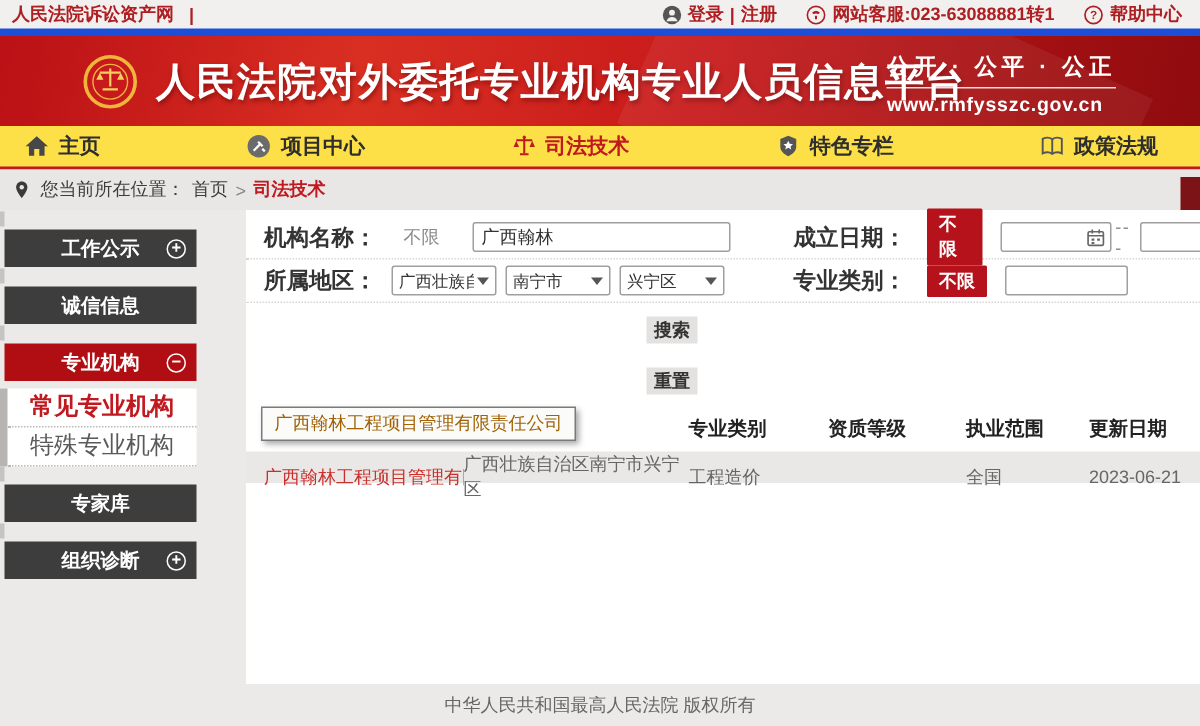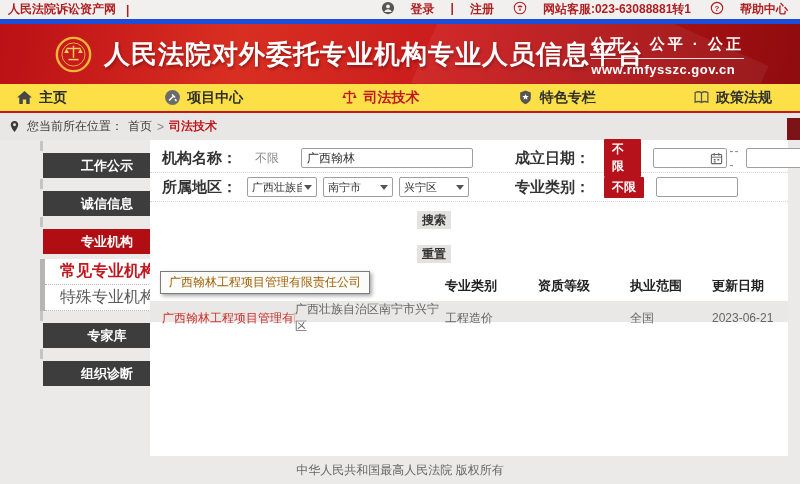--- a/index.html
+++ b/index.html
@@ -3,21 +3,21 @@
 <meta charset="utf-8">
 <style>
   * { margin:0; padding:0; box-sizing:border-box; }
   html,body { width:800px; height:484px; overflow:hidden; font-family:"Liberation Sans","DejaVu Sans",sans-serif; background:#ebeae8; }
   .page { width:800px; height:484px; position:relative; }
 
   
   .topbar { height:24px; background:#f2f0ee; border-bottom:5px solid #1d4ed8; display:flex; justify-content:space-between; align-items:center; padding:0 12px 0 8px; font-size:12px; color:#ae1f23; }
   .topbar-left { display:flex; align-items:center; gap:10px; font-weight:bold; }
   .topbar-right { display:flex; align-items:center; gap:5px; font-weight:bold; }
-  .tb-group { display:flex; align-items:flex-start; gap:16px; margin-left:14px; cursor:pointer; }
+  .tb-group { display:flex; align-items:center; gap:4px; margin-left:14px; cursor:pointer; }
   .tb-ico { display:inline-flex; width:14px; height:14px; }
   .tb-link { cursor:pointer; }
 
   
   .banner { height:60px; background:linear-gradient(100deg,#bb1015 0%,#d92f22 30%,#c81a1b 58%,#8f0b0e 100%); position:relative; display:flex; align-items:center; overflow:hidden; }
   .banner::after { content:""; position:absolute; left:430px; top:-30px; width:320px; height:160px; background:rgba(255,255,255,0.06); transform:rotate(24deg); pointer-events:none; }
   .emblem { width:37px; height:37px; margin-left:55px; flex:0 0 auto; }
   .banner-title { color:#fff; font-size:26px; font-weight:bold; letter-spacing:1px; margin-left:12px; text-shadow:1px 2px 3px rgba(70,0,0,0.45); white-space:nowrap; }
   .banner-right { position:absolute; right:56px; top:11px; color:#fff; z-index:2; }
   .banner-slogan { font-size:15px; font-weight:bold; letter-spacing:3px; padding-bottom:4px; border-bottom:1px solid rgba(255,255,255,0.85); }
@@ -31,21 +31,21 @@
 
   
   .breadcrumb { height:27px; background:#e9e7e5; display:flex; align-items:center; gap:5px; font-size:12px; color:#3c3c3c; padding-left:8px; position:relative; }
   .crumb-home { color:#3c3c3c; cursor:pointer; }
   .crumb-sep { color:#888; }
   .crumb-current { color:#c01920; font-weight:bold; cursor:pointer; }
   .crumb-marker { position:absolute; right:0; top:5px; width:13px; height:22px; background:#7c1316; }
 
   
   .content { display:flex; height:316px; background:#ebeae8; }
-  .sidebar { width:150px; padding-top:13px; position:relative; flex:0 0 auto;padding-left:40px; }
+  .sidebar { width:164px; padding-top:13px; position:relative; flex:0 0 auto; }
   .side-block { width:128px; height:25px; margin:0 0 13px 3px; position:relative; display:flex; align-items:center; justify-content:center; font-size:13px; font-weight:bold; color:#fff; cursor:pointer; }
   .side-block::before { content:""; position:absolute; left:-3px; top:-12px; width:3px; height:10px; background:#c6c4c2; }
   .side-block.dark { background:#3d3d3d; }
   .side-block.red  { background:#b00e13; margin-bottom:5px; }
   .toggle { position:absolute; right:7px; top:50%; transform:translateY(-50%); width:13px; height:13px; border:1px solid #fff; border-radius:50%; font-size:11px; line-height:11px; text-align:center; font-weight:bold; }
   .toggle.plus::before { content:"+"; }
   .toggle.minus::before { content:"\2212"; }
   .side-sub { width:131px; background:#fff; border-left:5px solid #b7b5b3; margin-bottom:12px; }
   .sub-item { height:26px; display:flex; align-items:center; justify-content:center; font-size:16px; color:#5a5a5a; border-bottom:1px dotted #b9b9b9; cursor:pointer; }
   .sub-item.active { color:#c01920; font-weight:bold; }

